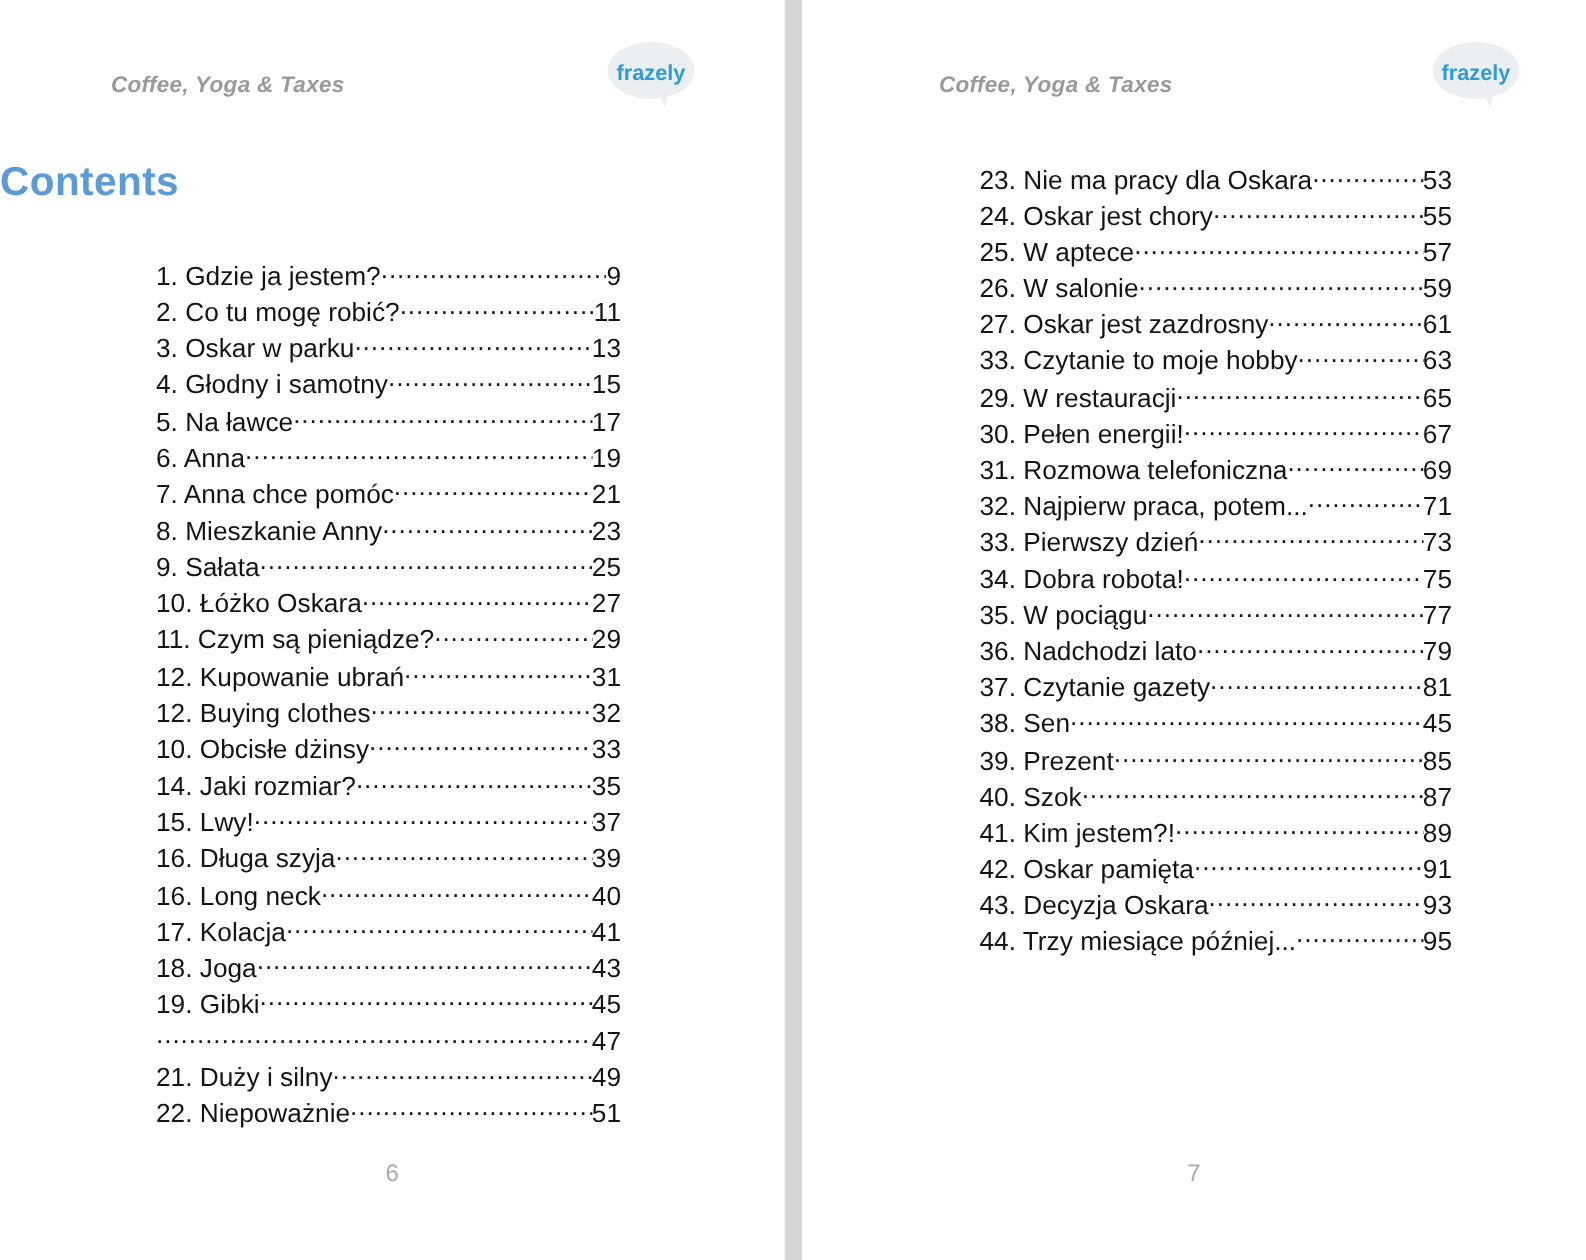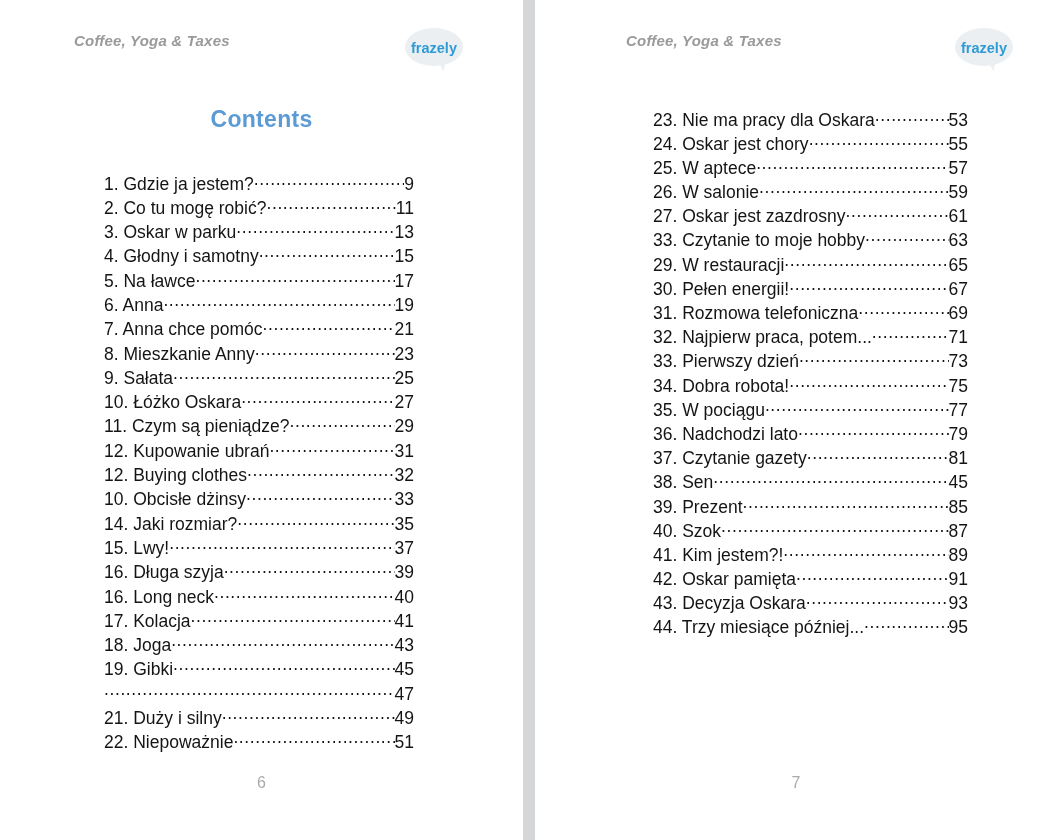--- a/index.html
+++ b/index.html
@@ -33,21 +33,21 @@
     width: 12px;
     height: 840px;
     background: #d5d6d8;
     flex: 0 0 12px;
   }
   .page-right { width: 522px; }
 
   
   .running-head {
     position: absolute;
-    top: 32px;
+    top: 48px;
     font-style: italic;
     font-weight: bold;
     font-size: 15px;
     color: #9a9a9a;
     letter-spacing: 0.2px;
     white-space: nowrap;
   }
   .page-left  .running-head { left: 74px; }
   .page-right .running-head { left: 91px; }
 
@@ -62,22 +62,22 @@
   .page-right .logo { left: 420px; }
 
   .logo svg { display: block; }
 
   
   .contents-title {
     position: absolute;
     top: 106px;
     left: 0;
     width: 523px;
-    text-align: center;
-    font-size: 23px;
+    text-align: left;
+    font-size: 27px;
     font-weight: bold;
     color: #5b9bd5;
     letter-spacing: 0.3px;
   }
 
   
   .toc {
     position: absolute;
     list-style: none;
     margin: 0;

